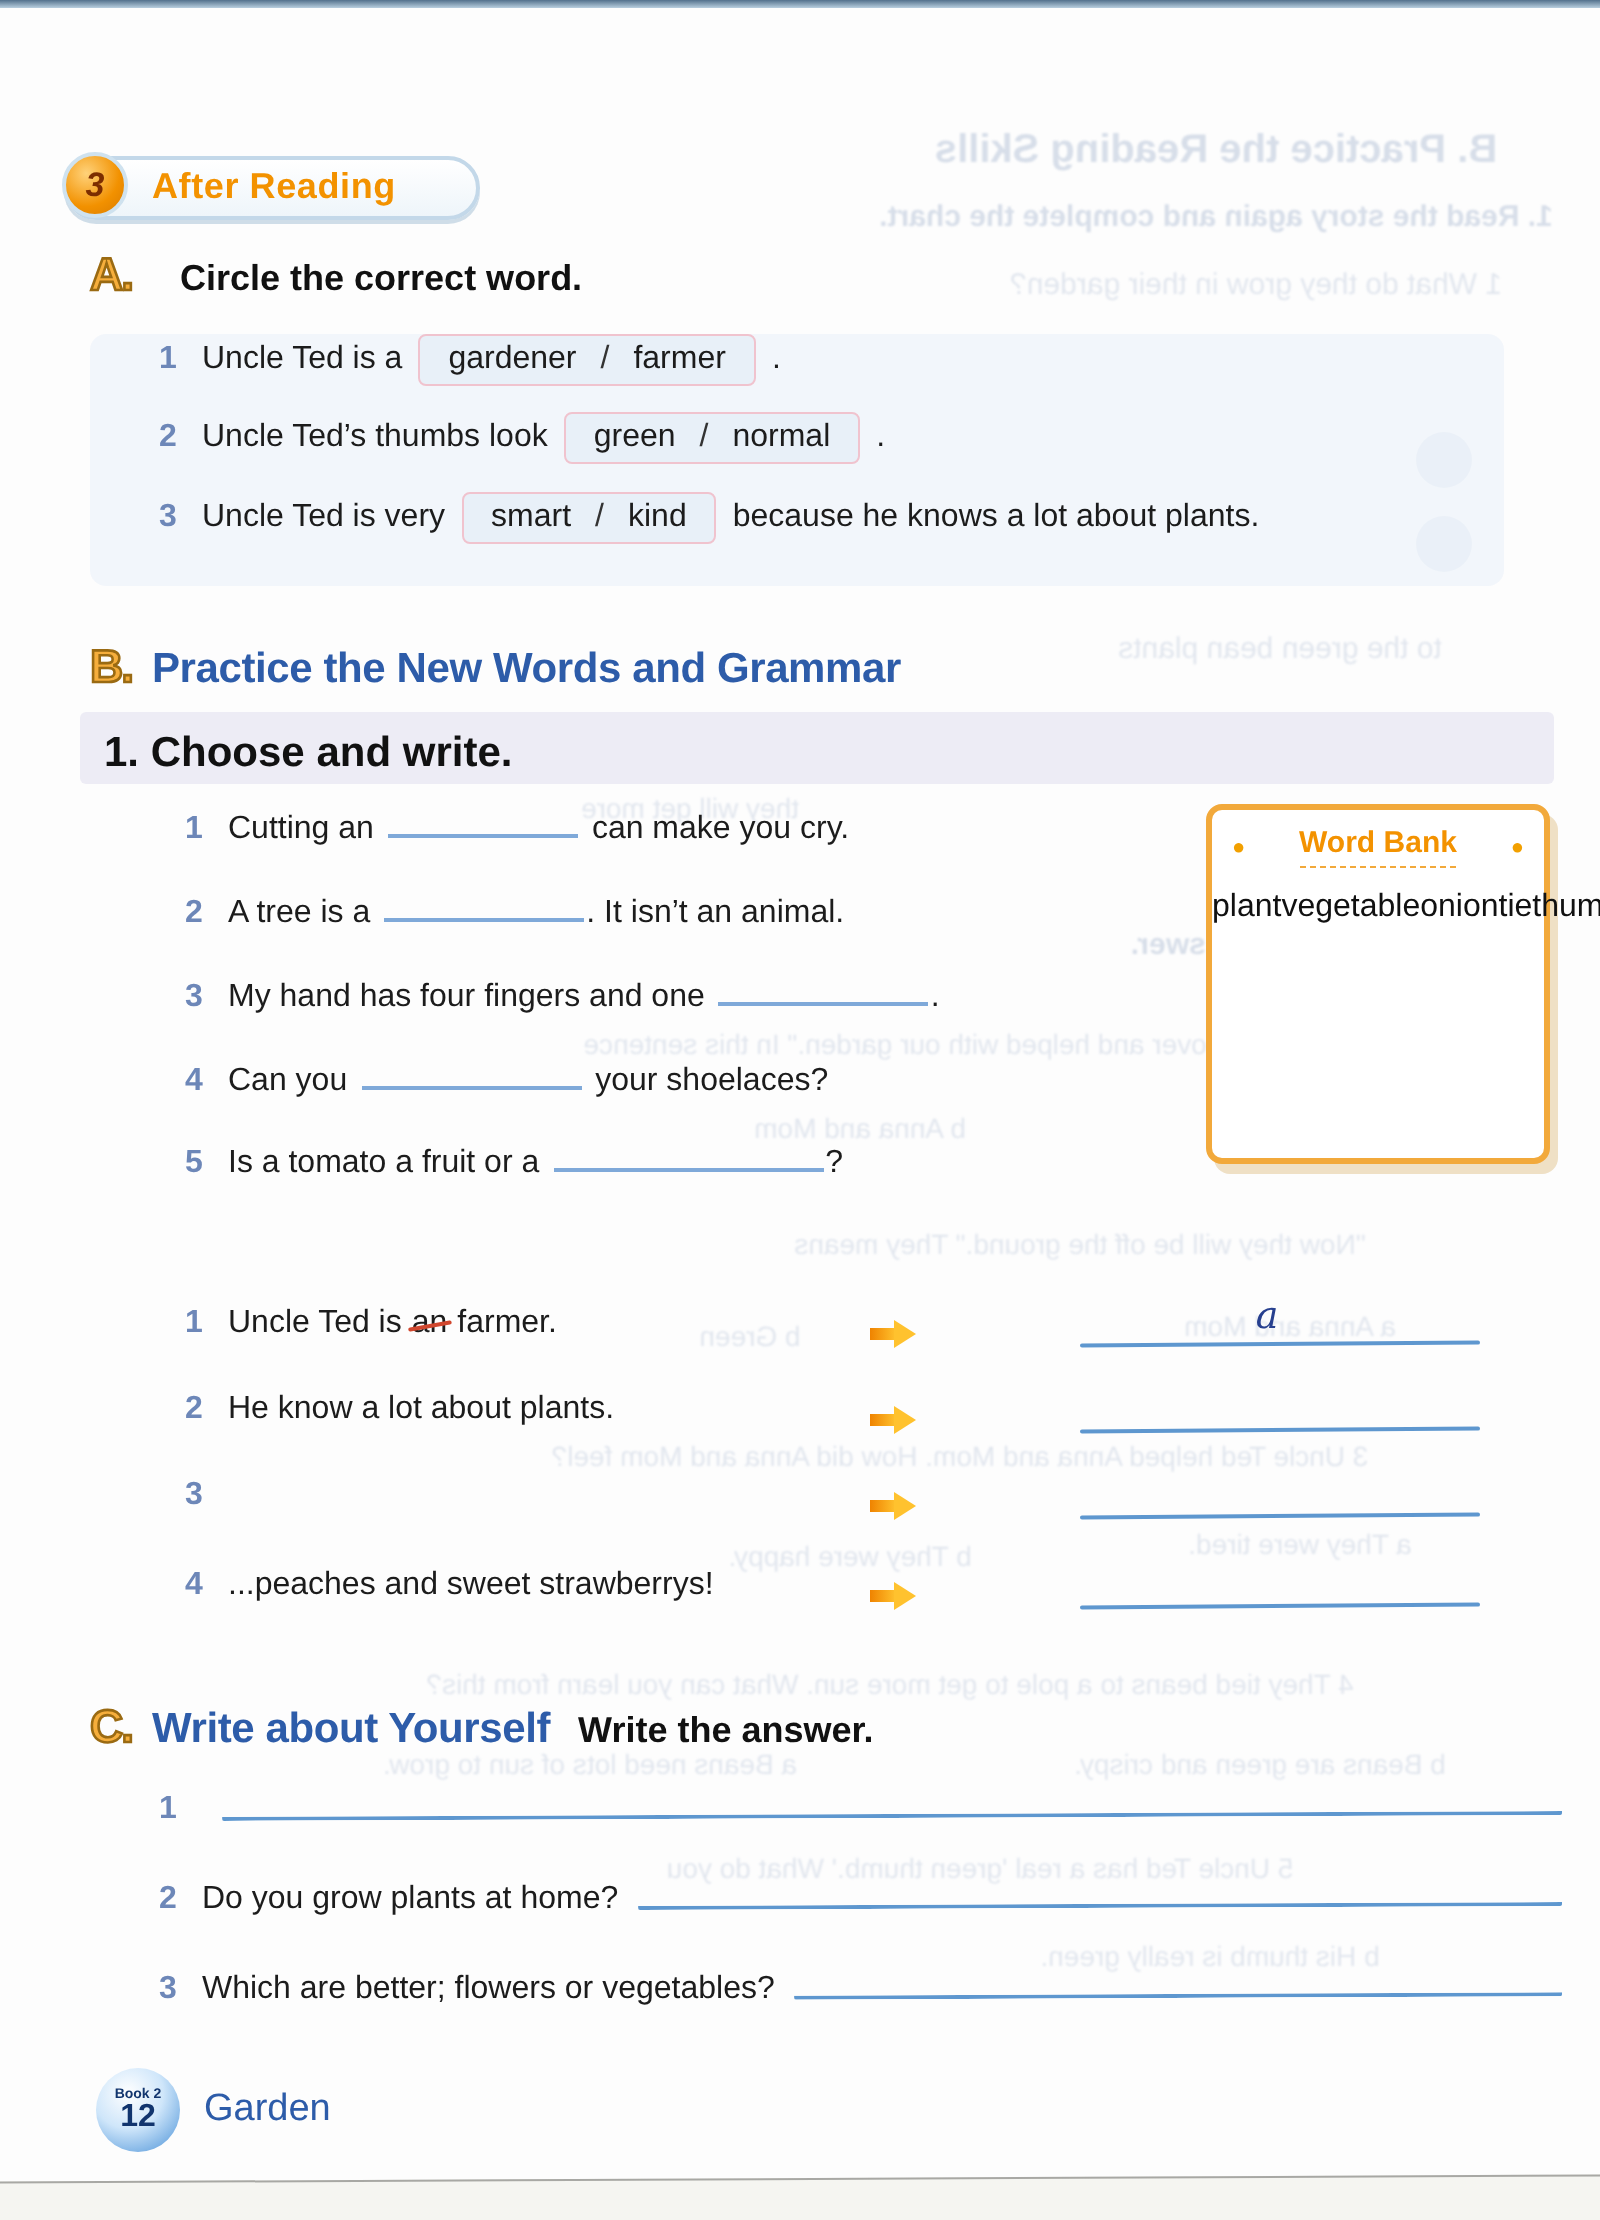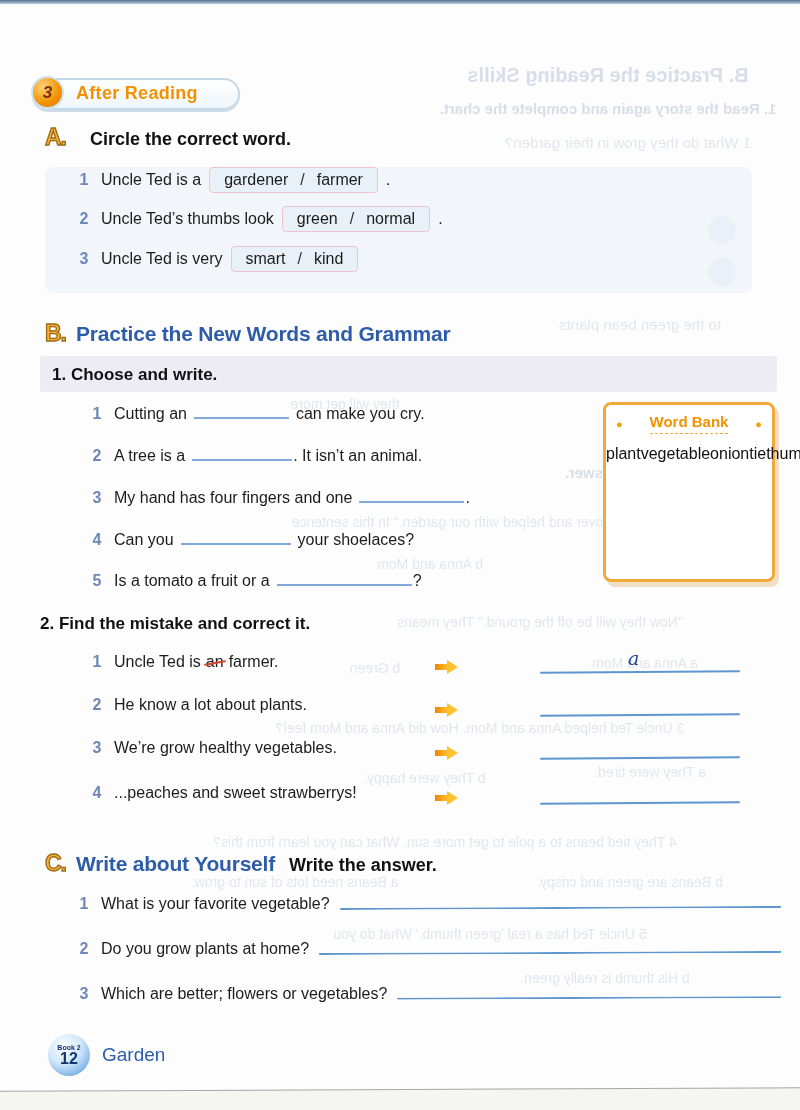--- a/index.html
+++ b/index.html
@@ -69,21 +69,21 @@
   .a-row{position:absolute;left:75px;display:flex;align-items:center;white-space:nowrap;z-index:2;}
   .qnum{color:#6d87b8;font-weight:bold;font-size:16px;width:18px;margin-right:8px;text-align:center;}
   .qtext{font-size:16px;color:#1c1c1c;}
   .choice-box{display:inline-flex;align-items:center;margin:0 8px;padding:3px 14px;
     background:#e8f0f8;border:1.5px solid #f0c3ce;border-radius:4px;font-size:16px;}
   .choice-box .sl{margin:0 12px;color:#333;}
 
   
   .b1-band{position:absolute;left:40px;top:356px;width:737px;height:36px;
     background:#edecf5;border-radius:3px;z-index:1;}
-  .sub-head{position:absolute;font-size:17px;font-weight:bold;color:#111;z-index:2;white-space:nowrap;}
+  .sub-head{position:absolute;font-size:21px;font-weight:bold;color:#111;z-index:2;white-space:nowrap;}
   .b-row{position:absolute;left:88px;display:flex;align-items:baseline;white-space:nowrap;z-index:2;}
   .blank{display:inline-block;height:15px;border-bottom:2px solid #7fa9d9;margin:0 7px;}
   .w95{width:95px;}.w100{width:100px;}.w105{width:105px;}.w110{width:110px;}.w135{width:135px;}
 
   
   .word-bank{position:absolute;left:603px;top:402px;width:172px;height:180px;
     background:#fff;border:3px solid #f2a93b;border-radius:8px;box-sizing:border-box;
     box-shadow:4px 5px 0 rgba(233,213,178,0.75);z-index:3;}
   .wb-head{display:flex;align-items:center;justify-content:space-between;
     padding:8px 10px 0 10px;}
@@ -191,20 +191,21 @@
   </div>
 
   <div class="a-row" style="top:246px;">
     <span class="qnum">3</span>
     <span class="qtext">Uncle Ted is very</span>
     <span class="choice-box">
       <span>smart</span>
       <span class="sl">/</span>
       <span>kind</span>
     </span>
+    <span class="qtext">because he knows a lot about plants.</span>
   </div>
 
   <div class="sec-head" style="left:45px;top:320px;">
     <span class="bubble">B.</span>
     <span class="sec-title">Practice the New Words and Grammar</span>
   </div>
 
   <div class="b1-band"></div>
   <div class="sub-head" style="left:52px;top:365px;">1. Choose and write.</div>
 
@@ -247,21 +248,20 @@
     </div>
     <div class="wb-list">
       <span class="wb-word">plant</span>
       <span class="wb-word">vegetable</span>
       <span class="wb-word">onion</span>
       <span class="wb-word">tie</span>
       <span class="wb-word">thumb</span>
     </div>
   </div>
 
-  <div class="sub-head" style="left:40px;top:614px;">2. Find the mistake and correct it.</div>
 
   <div class="fix-row" style="top:653px;">
     <div class="fix-sentence">
       <span class="qnum">1</span>
       <span class="qtext">Uncle Ted is</span>
       <span class="qtext struck">an</span>
       <span class="qtext">farmer.</span>
     </div>
     <div class="arrow">
         <div class="shaft"></div>
@@ -280,21 +280,20 @@
     <div class="arrow">
         <div class="shaft"></div>
         <div class="head"></div>
       </div>
     <div class="ans-line"></div>
   </div>
 
   <div class="fix-row" style="top:739px;">
     <div class="fix-sentence">
       <span class="qnum">3</span>
-      <span class="qtext">We’re grow healthy vegetables.</span>
     </div>
     <div class="arrow">
         <div class="shaft"></div>
         <div class="head"></div>
       </div>
     <div class="ans-line"></div>
   </div>
 
   <div class="fix-row" style="top:784px;">
     <div class="fix-sentence">
@@ -309,21 +308,20 @@
   </div>
 
   <div class="sec-head" style="left:45px;top:850px;">
     <span class="bubble">C.</span>
     <span class="sec-title">Write about Yourself</span>
     <span class="sec-instr">Write the answer.</span>
   </div>
 
   <div class="c-row" style="top:893px;">
     <span class="qnum">1</span>
-    <span class="qtext">What is your favorite vegetable?</span>
     <span class="c-line"></span>
   </div>
   <div class="c-row" style="top:938px;">
     <span class="qnum">2</span>
     <span class="qtext">Do you grow plants at home?</span>
     <span class="c-line"></span>
   </div>
   <div class="c-row" style="top:983px;">
     <span class="qnum">3</span>
     <span class="qtext">Which are better; flowers or vegetables?</span>

